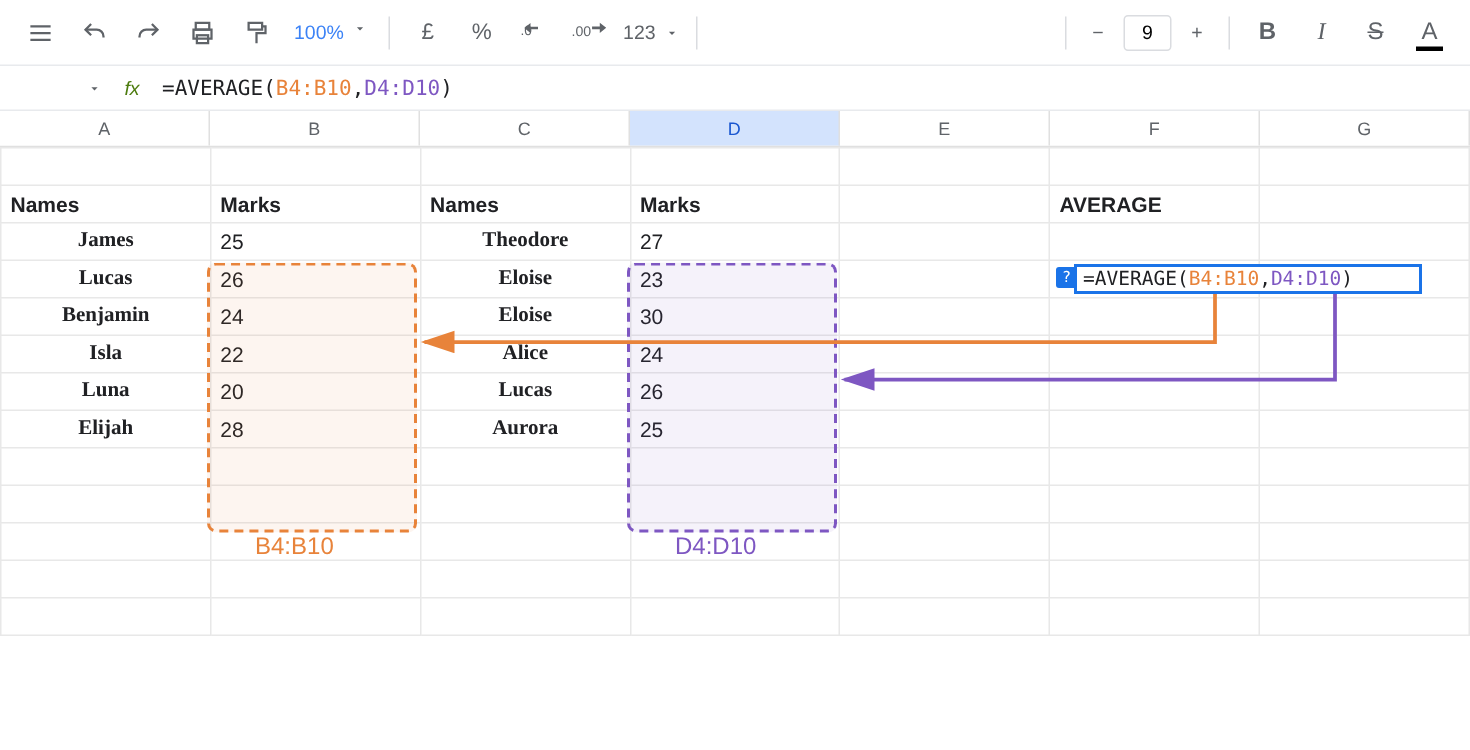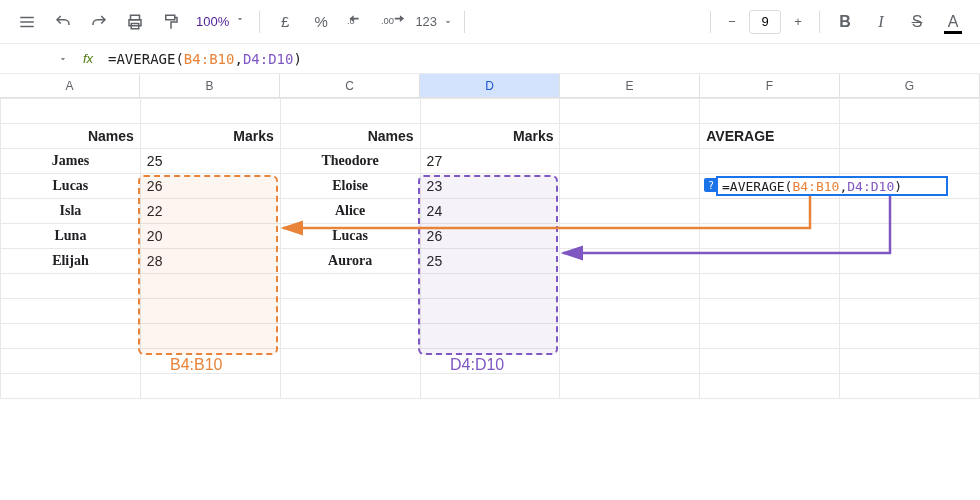--- a/index.html
+++ b/index.html
@@ -1,21 +1,21 @@
 <!DOCTYPE html>
 <html><head>
 <meta charset="utf-8">
 <style>
   * { box-sizing: border-box; margin: 0; padding: 0; }
   body { font-family: Arial, sans-serif; font-size: 13px; color: #202124; background: #fff; width: 980px; height: 500px; overflow: hidden; position: relative; }
   
   .toolbar { display: flex; align-items: center; height: 44px; padding: 0 10px; gap: 2px; border-bottom: 1px solid #e8eaed; background: #fff; }
   .tb-btn { display: flex; align-items: center; justify-content: center; width: 34px; height: 30px; border-radius: 4px; cursor: pointer; color: #5f6368; }
   .tb-sep { width: 1px; height: 22px; background: #dadce0; margin: 0 6px; }
-  .tb-zoom { display: flex; align-items: flex-start; gap: 6px; color: #4c1d95; padding: 0 6px; }
+  .tb-zoom { display: flex; align-items: flex-start; gap: 6px; color: #3b82f6; padding: 0 6px; }
   .tb-fontsize { display: flex; align-items: center; gap: 4px; }
   .tb-fontsize .fs-btn { width: 26px; height: 28px; display:flex;align-items:center;justify-content:center;color:#5f6368;cursor:pointer;border-radius:4px;}
   .tb-fontsize input { width: 32px; height: 24px; text-align: center; border: 1px solid #dadce0; border-radius: 3px; font-size: 13px; }
   .tb-bold { font-weight: bold; font-size: 16px; }
   .tb-italic { font-style: italic; font-size: 16px; font-family: Georgia, serif; }
   .tb-underlineA { font-size: 16px; position: relative; }
   .tb-underlineA::after { content:""; position:absolute; left:8px; right:8px; bottom:3px; height:3px; background:#000; }
   
   .formula-row { display: flex; align-items: center; height: 30px; border-bottom: 1px solid #e8eaed; padding: 0 8px; gap: 10px; }
   .name-box { display: flex; align-items: center; gap: 6px; color: #5f6368; width: 60px; justify-content:flex-end; }
@@ -29,21 +29,21 @@
   .col-headers { display: flex; height: 24px; background: #fff; border-bottom: 1px solid #e0e0e0; }
   .row-header-spacer { width: 0px; }
   .col-h { width: 140px; text-align: center; font-size: 12px; color: #5f6368; line-height: 24px; border-right: 1px solid #e0e0e0; background:#fff; }
   .col-h.sel { background: #d3e3fd; color:#1a57d0;}
   
   .grid { position: relative; }
   table.sheet { border-collapse: collapse; table-layout: fixed; }
   table.sheet td { width: 140px; height: 25px; border: 1px solid #e8e8e8; padding: 0 6px; vertical-align: middle; font-size: 14px; }
   
   .sec-title { font-weight: bold; font-size: 17px; text-align: center; }
-  .hdr { font-weight: bold; font-size: 15px; text-align: right; }
+  .hdr { font-weight: bold; font-size: 15px; text-align: left; }
   .nm { font-weight: bold; font-size: 14px; text-align: center; font-family: Liberation Serif, serif; }
   .mk { font-size: 14px; }
   .avg-label { font-weight: bold; font-size: 17px; padding-left: 2px; }
   
   .range-box-orange { position: absolute; border: 2px dashed #e8833a; background: rgba(232,131,58,0.08); border-radius: 6px; pointer-events: none; }
   .range-box-purple { position: absolute; border: 2px dashed #7e57c2; background: rgba(126,87,194,0.08); border-radius: 6px; pointer-events: none; }
   .range-label { position: absolute; font-size: 16px; font-weight: 500; }
   .rl-orange { color: #e8833a; }
   .rl-purple { color: #7e57c2; }
   
@@ -186,20 +186,29 @@
         <td class="mk">27</td>
         <td></td>
             <td></td>
             <td></td>
       </tr>
       <tr>
         <td class="nm">Lucas</td>
         <td class="mk">26</td>
         <td class="nm">Eloise</td>
         <td class="mk">23</td>
+        <td></td>
+            <td></td>
+            <td></td>
+      </tr>
+      <tr>
+        <td class="nm">Benjamin</td>
+        <td class="mk">24</td>
+        <td class="nm">Eloise</td>
+        <td class="mk">30</td>
         <td></td>
             <td></td>
             <td></td>
       </tr>
       <tr>
         <td class="nm">Isla</td>
         <td class="mk">22</td>
         <td class="nm">Alice</td>
         <td class="mk">24</td>
         <td></td>

